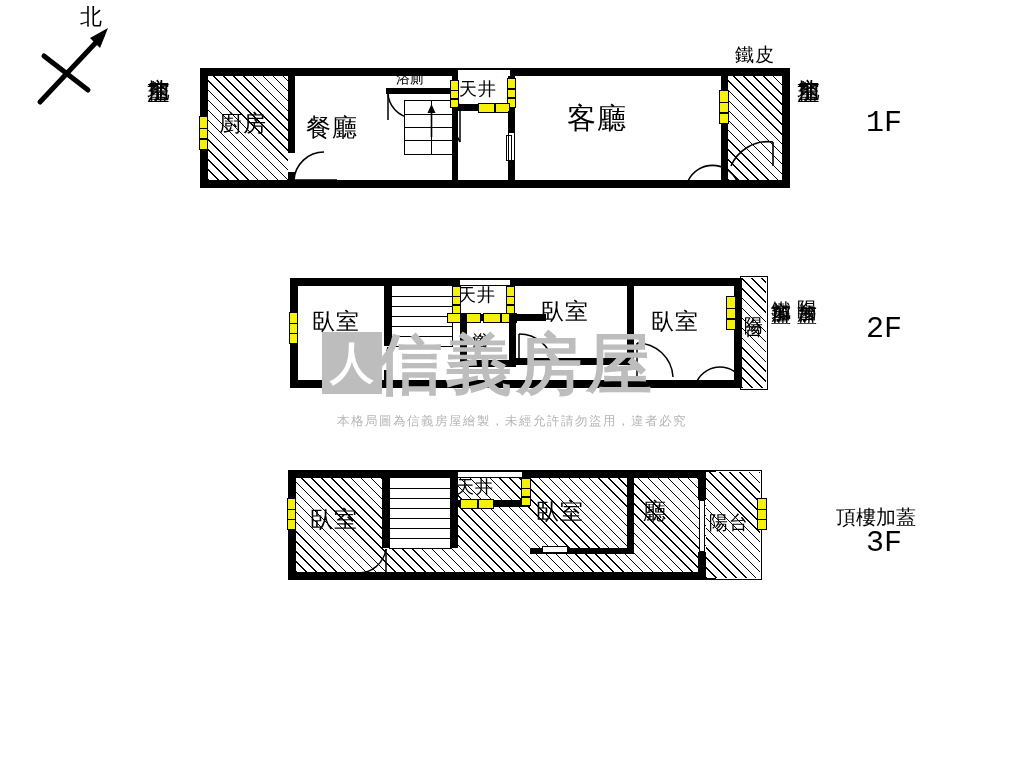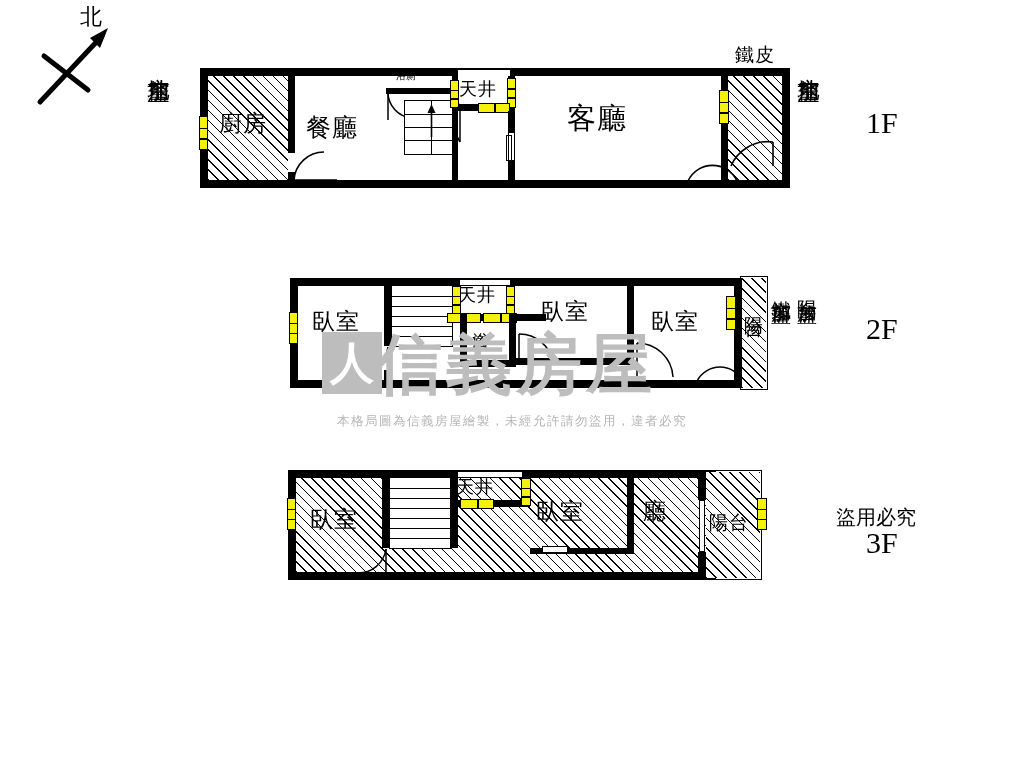--- a/index.html
+++ b/index.html
@@ -41,21 +41,21 @@
   .stair{position:absolute;border:1.2px solid #000;box-sizing:border-box;background:#fff;}
   .stair .tread{position:absolute;left:0;right:0;height:1.2px;background:#000;}
   .stair .riser{position:absolute;top:0;bottom:0;width:1.2px;background:#000;}
 
   
   .lbl{position:absolute;font-family:"DejaVu Serif","Liberation Serif",serif;color:#000;
        white-space:nowrap;line-height:1;}
   .lbl-room{font-size:21px;font-weight:400;letter-spacing:1px;}
   .lbl-small{font-size:13px;font-weight:400;}
   .vlabel{writing-mode:vertical-rl;text-orientation:upright;line-height:1.02;}
-  .floor-tag{position:absolute;font-size:30px;font-family:Liberation Serif, serif;}
+  .floor-tag{position:absolute;font-size:30px;font-family:Liberation Mono, monospace;}
   .floor-tag-zh{position:absolute;font-size:20px;font-family:"DejaVu Serif","Liberation Serif",serif;}
 
   
   #compass{position:absolute;left:22px;top:4px;width:120px;height:105px;}
 
   
   #watermark{
     position:absolute;left:316px;top:325px;width:400px;height:80px;
     color:#bdbdbd;font-size:66px;font-weight:700;letter-spacing:4px;
     font-family:"DejaVu Sans","Liberation Sans",sans-serif;
@@ -121,21 +121,21 @@
       <svg width="48" height="34" viewBox="0 0 48 34">
         <path d="M2,30 A30,30 0 0,1 32,2" fill="none" stroke="#000" stroke-width="1.6"></path>
         <line x1="2" y1="30" x2="45" y2="30" stroke="#000" stroke-width="1.6"></line>
       </svg>
     </div>
 
     <div class="lbl lbl-room" style="left:306px;top:115px;font-size:25px;">餐廳</div>
 
     <div class="wall" style="left:386px;top:88px;width:72px;height:6px;"></div>
     <div class="wall" style="left:452px;top:68px;width:6px;height:26px;"></div>
-    <div class="lbl lbl-small" style="left:396px;top:71px;font-size:10px;">浴廁</div>
+    <div class="lbl lbl-small" style="left:396px;top:71px;font-size:14px;">浴廁</div>
     <div class="door" style="left:386px;top:90px;">
       <svg width="30" height="32" viewBox="0 0 30 32">
         <path d="M2,2 A26,26 0 0,0 26,28" fill="none" stroke="#000" stroke-width="1.5"></path>
         <line x1="2" y1="2" x2="2" y2="30" stroke="#000" stroke-width="1.5"></line>
       </svg>
     </div>
 
     <div class="stair" style="left:404px;top:100px;width:53px;height:55px;">
       <div class="tread" style="top:13px;"></div>
       <div class="tread" style="top:26px;"></div>
@@ -317,18 +317,18 @@
     <div class="lbl lbl-room" style="left:643px;top:500px;font-size:23px;">廳</div>
 
     <div class="wall" style="left:698px;top:470px;width:8px;height:30px;"></div>
     <div class="wall" style="left:698px;top:552px;width:8px;height:28px;"></div>
     <div class="thinbox" style="left:699px;top:500px;width:6px;height:52px;background:#fff;"></div>
     <div class="hatch" style="left:706px;top:472px;width:54px;height:106px;"></div>
     <div class="thinbox" style="left:704px;top:470px;width:58px;height:110px;"></div>
     <div class="lbl lbl-room" style="left:709px;top:513px;font-size:19px;">陽台</div>
     <div class="win-v" style="left:757px;top:498px;width:10px;height:32px;"></div>
 
-    <div class="floor-tag-zh" style="left:836px;top:504px;">盜用必究</div>
+    <div class="floor-tag-zh" style="left:836px;top:504px;">頂樓加蓋</div>
     <div class="floor-tag" style="left:866px;top:526px;">3F</div>
   </div>
 
 
 </div>
 
 </body></html>

